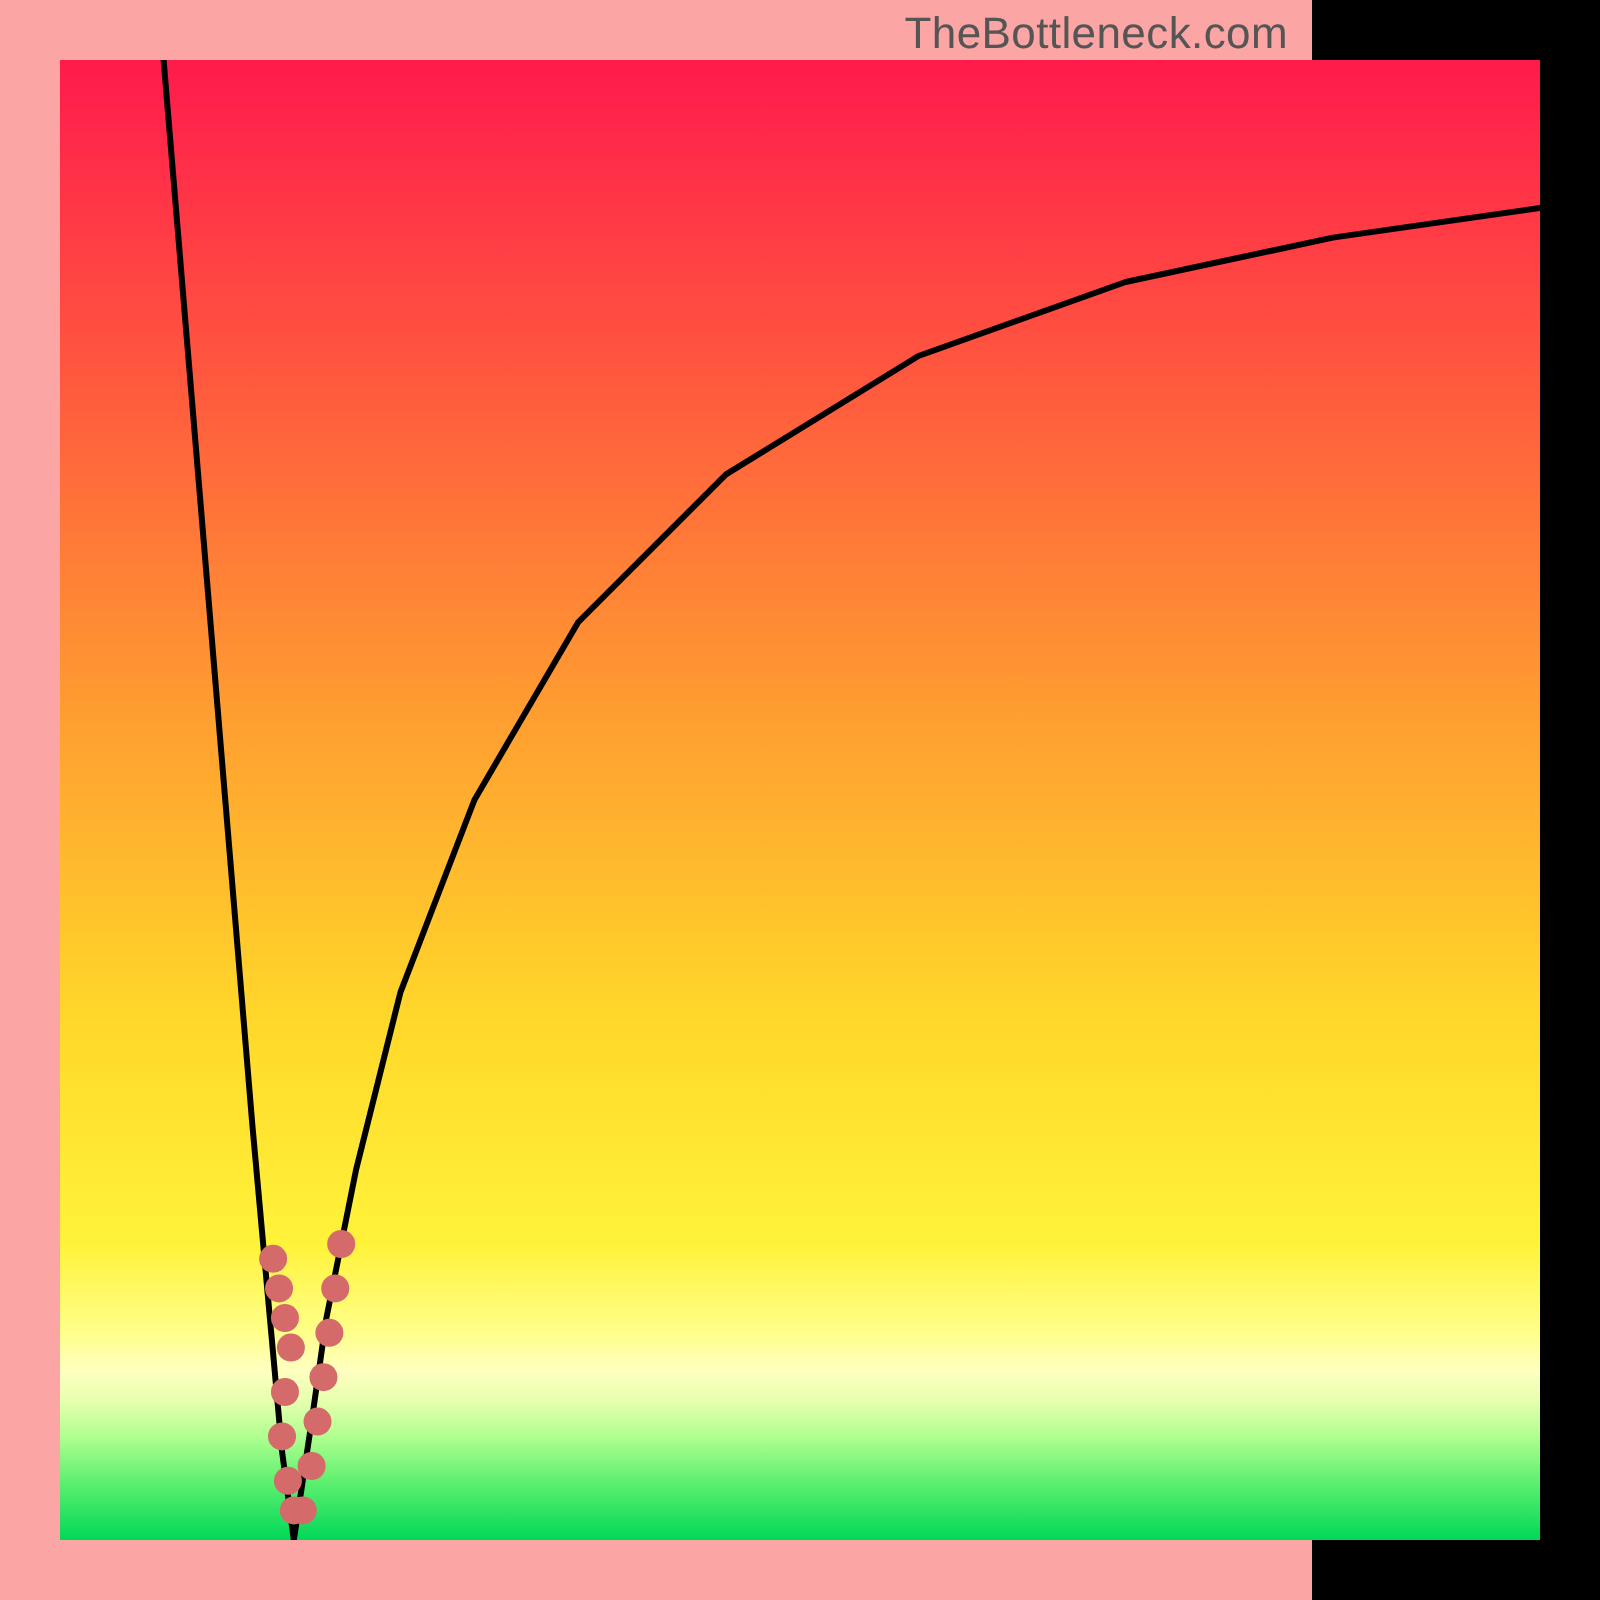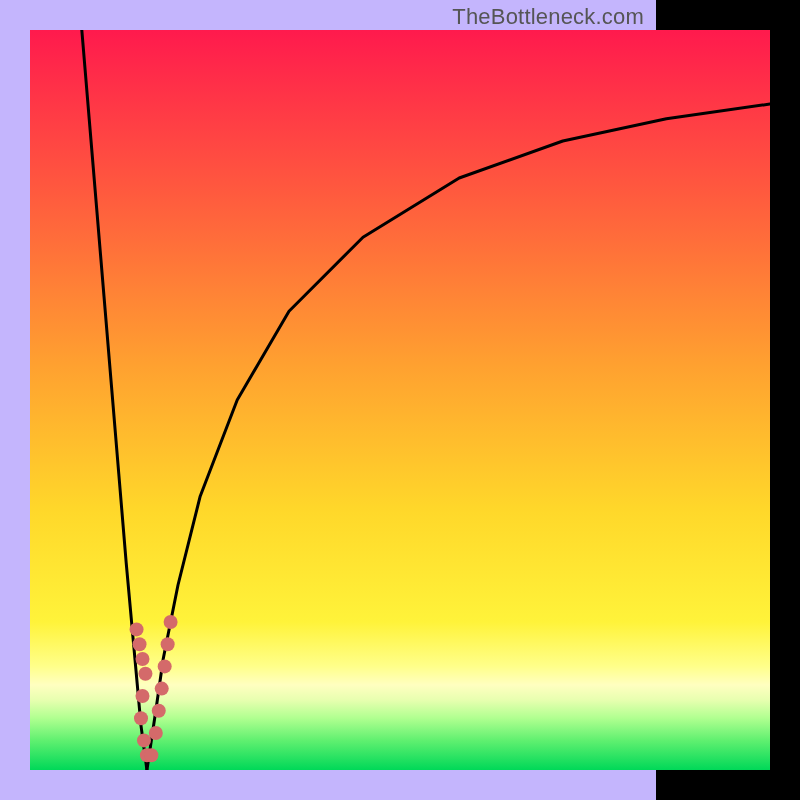--- a/index.html
+++ b/index.html
@@ -10,21 +10,21 @@
     overflow: hidden;
     background: #000;
     font-family: Arial, Helvetica, sans-serif;
   }
   .frame {
     position: absolute;
     left: 0;
     top: 0;
     width: 656px;
     height: 800px;
-    background: #c4b5fd;
+    background: #fca5a5;
   }
   .plot {
     position: absolute;
     left: 30px;
     top: 30px;
     width: 740px;
     height: 740px;
     overflow: hidden;
   }
   .gradient {

